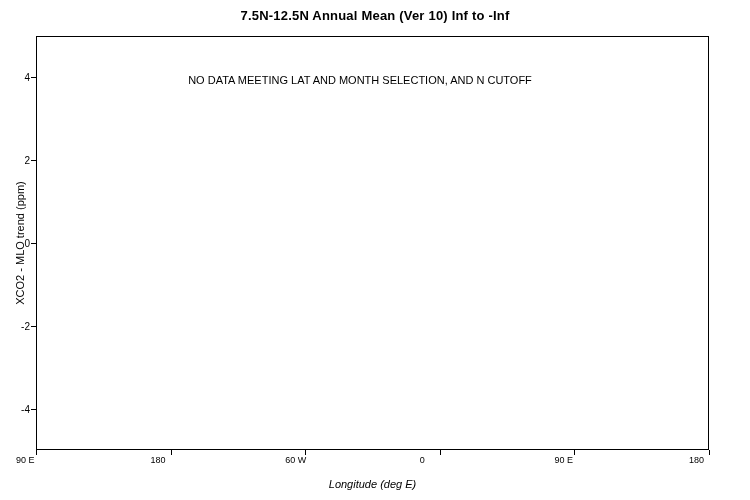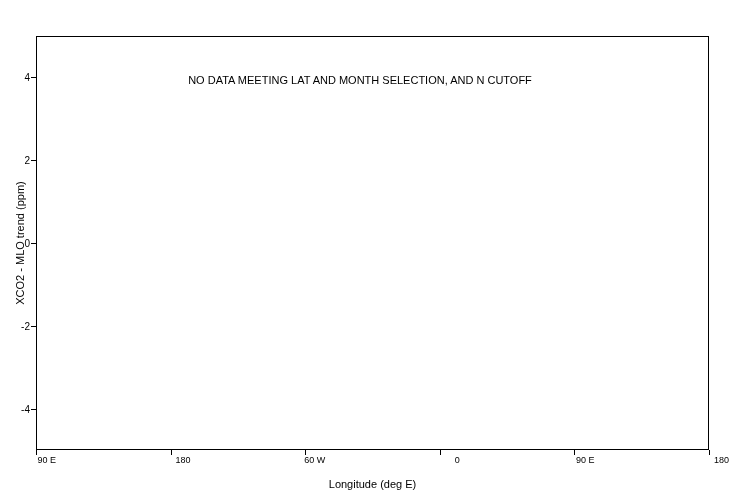--- a/index.html
+++ b/index.html
@@ -63,57 +63,59 @@
     transform: translate(14px, 450px) rotate(-90deg);
     white-space: nowrap;
   }
   .x-axis-label {
     position: absolute;
     left: 36px;
     top: 478px;
     width: 673px;
     text-align: center;
     font-size: 11px;
+    font-style: italic;
   }
   .ytick-label {
     position: absolute;
     font-size: 10px;
     text-align: right;
     width: 26px;
     left: 4px;
     transform: translateY(-50%);
   }
   .ytick-mark {
     position: absolute;
     left: 31px;
     width: 5px;
     height: 1px;
     background: #000000;
   }
   .xtick-label {
     position: absolute;
     font-size: 9px;
-    text-align: right;
+    text-align: left;
     width: 40px;
     transform: translateX(-50%);
     top: 455px;
   }
   .xtick-mark {
     position: absolute;
     top: 450px;
     width: 1px;
     height: 5px;
     background: #000000;
   }
 </style>
 </head>
 <body>
 
 <div id="chart-root">
 
+  <div class="chart-title">7.5N-12.5N Annual Mean (Ver 10)   Inf to -Inf</div>
 
   <div class="plot-frame"></div>
 
   <div class="no-data-msg">NO DATA MEETING LAT AND MONTH SELECTION, AND N CUTOFF</div>
 
   <div class="y-axis-label">XCO2 - MLO trend (ppm)</div>
 
   <div class="x-axis-label">Longitude (deg E)</div>
 
   <div id="yticks">

